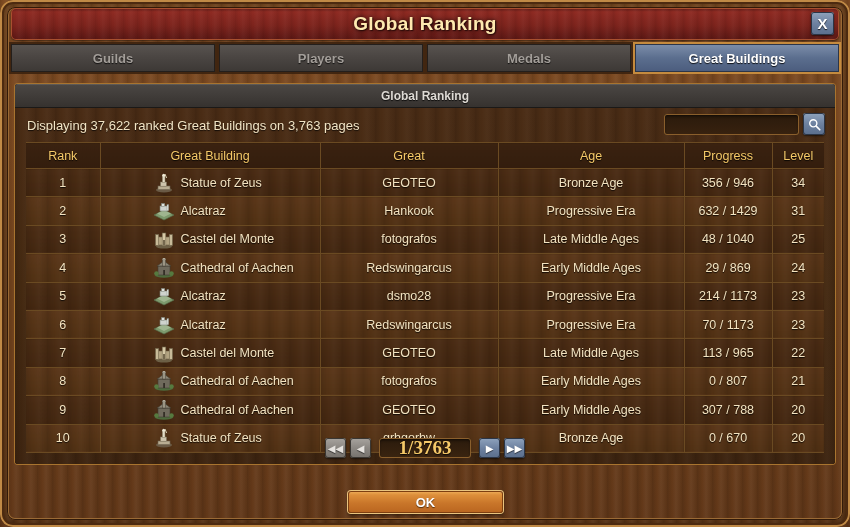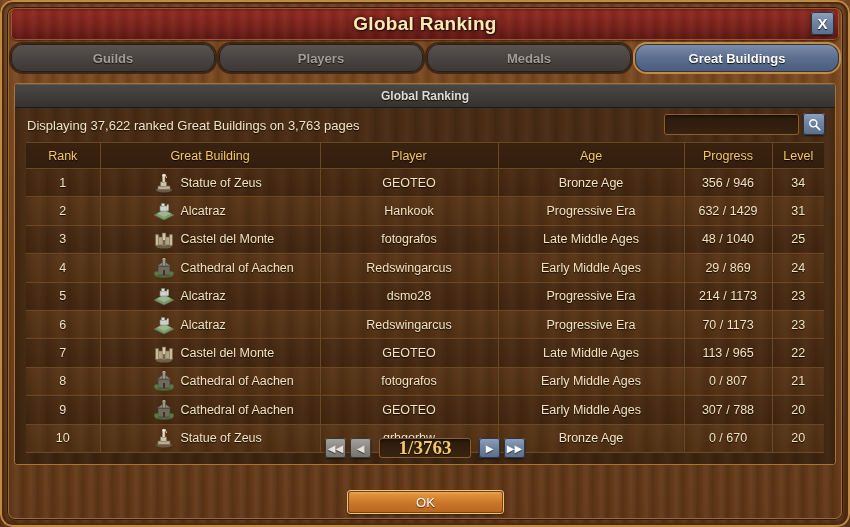--- a/index.html
+++ b/index.html
@@ -71,21 +71,21 @@
     text-shadow: 0 1px 1px rgba(0,0,0,0.8);
     cursor: pointer;
   }
 
   
   #tab-bar {
     position: absolute; left: 11px; top: 44px; width: 828px; height: 28px;
     display: flex; gap: 4px;
   }
   .tab {
-    flex: 1; height: 28px; border-radius: 12px;
+    flex: 1; height: 28px; border-radius: 0;
     display: flex; align-items: center; justify-content: center;
     font-size: 13px; font-weight: bold; cursor: pointer;
     position: relative;
   }
   .tab.inactive {
     background: linear-gradient(180deg,#595450 0%, #4b4643 45%, #3c3835 100%);
     box-shadow: inset 0 0 0 1px #241f1c, inset 0 1px 0 rgba(255,255,255,0.14),
                 0 0 0 2px rgba(60,34,14,0.9);
     color: #a39e99;
     text-shadow: 0 1px 1px rgba(0,0,0,0.75);
@@ -236,21 +236,21 @@
   }
 
   
   #ok-button {
     position: absolute; left: 348px; top: 491px;
     width: 155px; height: 22px; border-radius: 3px;
     background: linear-gradient(180deg,#f0b05c 0%, #dd8f3a 18%, #c9762a 55%, #b9651f 100%);
     box-shadow: inset 0 0 0 1px #7d3f10, inset 0 1px 0 rgba(255,255,255,0.5),
                 0 0 0 1px #e9c47e, 0 2px 3px rgba(0,0,0,0.5);
     display: flex; align-items: center; justify-content: center;
-    color: #ffffff; font-size: 13px; font-weight: normal;
+    color: #ffffff; font-size: 13px; font-weight: bold;
     text-shadow: 0 1px 1px rgba(0,0,0,0.6);
     cursor: pointer;
   }
 </style>
 </head>
 <body>
 
 <div id="window-frame">
   <div id="frame-inner"></div>
 
@@ -293,21 +293,21 @@
             </svg>
           </div>
         </div>
       </div>
 
       <table id="ranking-table">
         <thead>
           <tr>
             <th style="width:74px">Rank</th>
             <th style="width:220px">Great Building</th>
-            <th style="width:178px">Player</th>
+            <th style="width:178px">Great</th>
             <th style="width:186px">Age</th>
             <th style="width:88px">Progress</th>
             <th style="width:52px">Level</th>
           </tr>
         </thead>
         <tbody id="table-body">
             <tr class="row-odd">
               <td>1</td>
               <td class="cell-building">
                 <div class="building-cell-inner">

